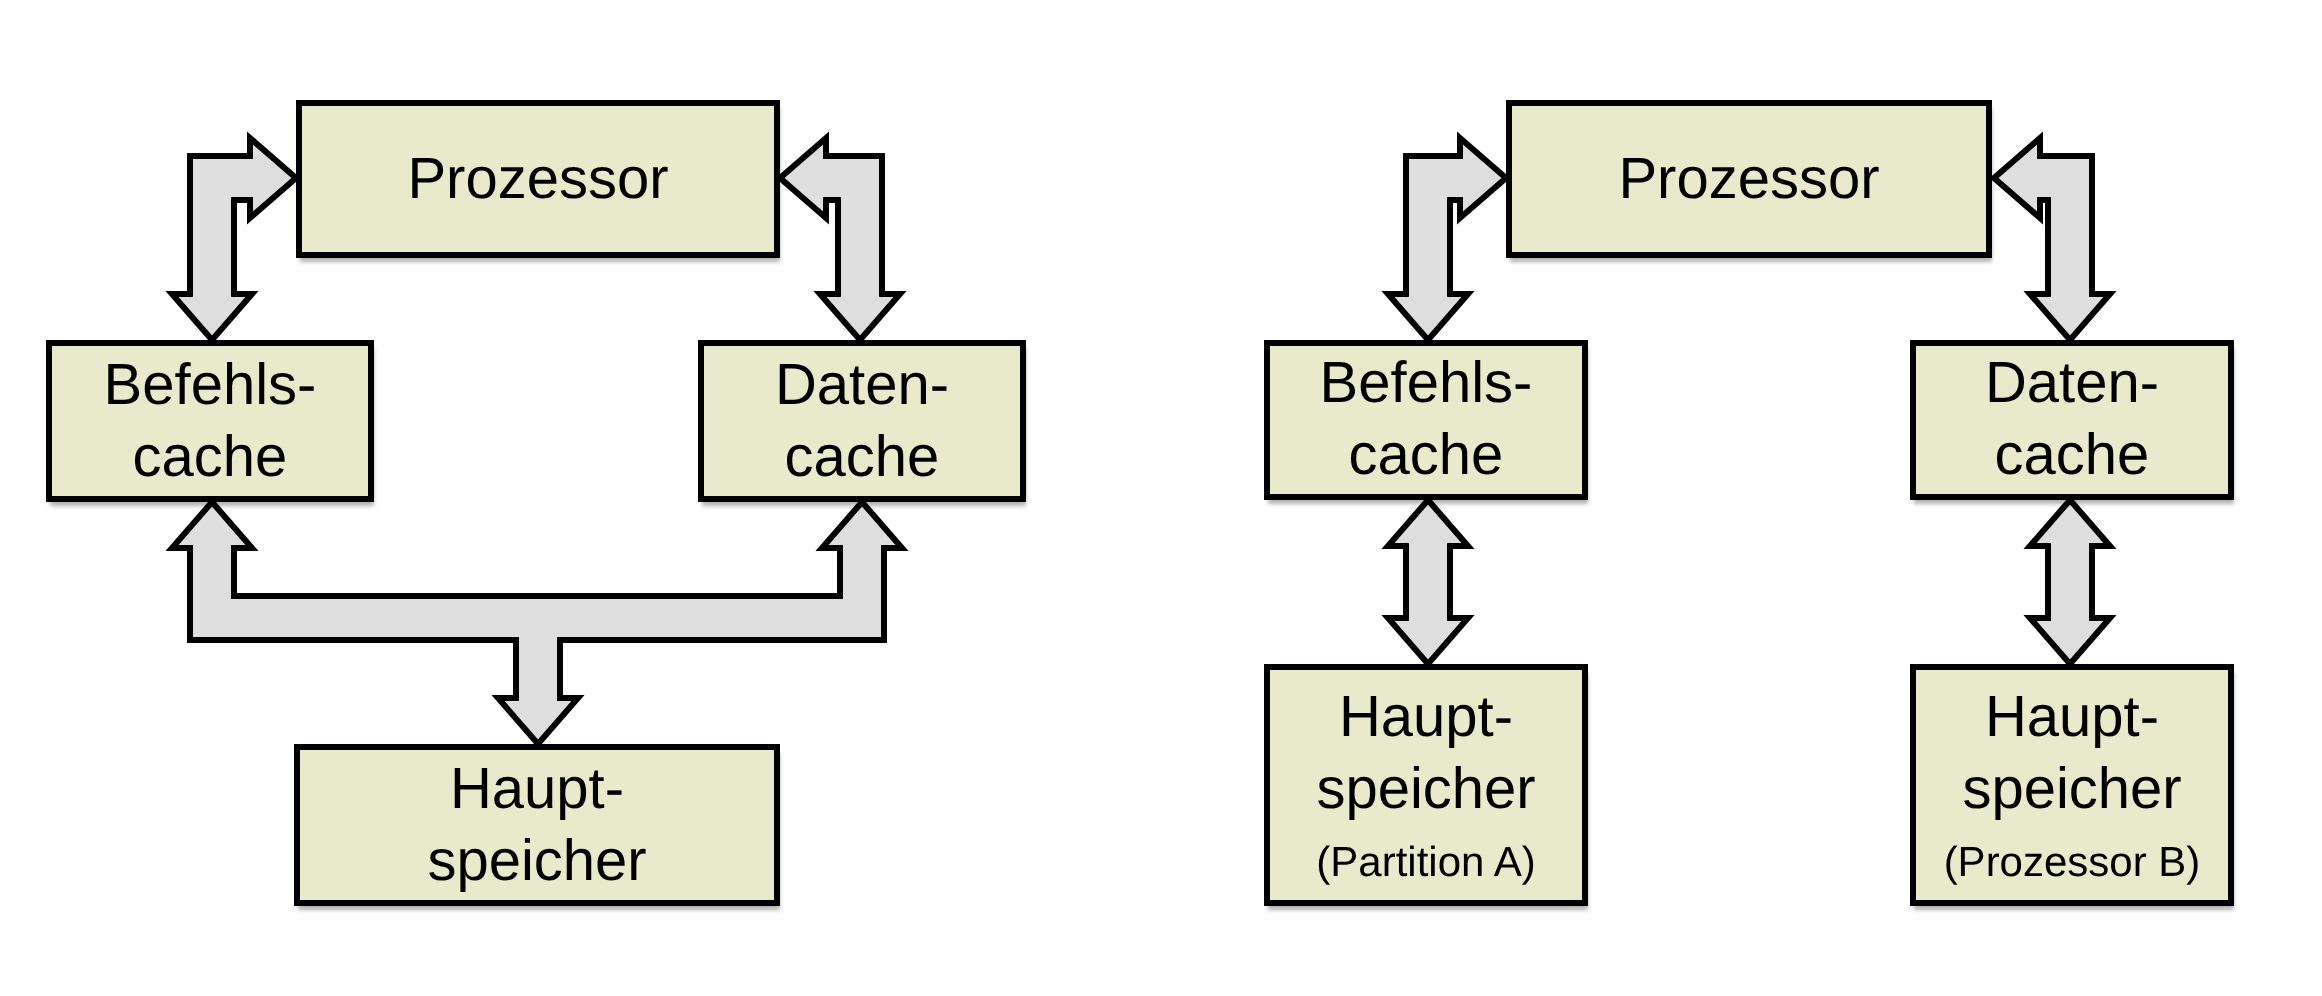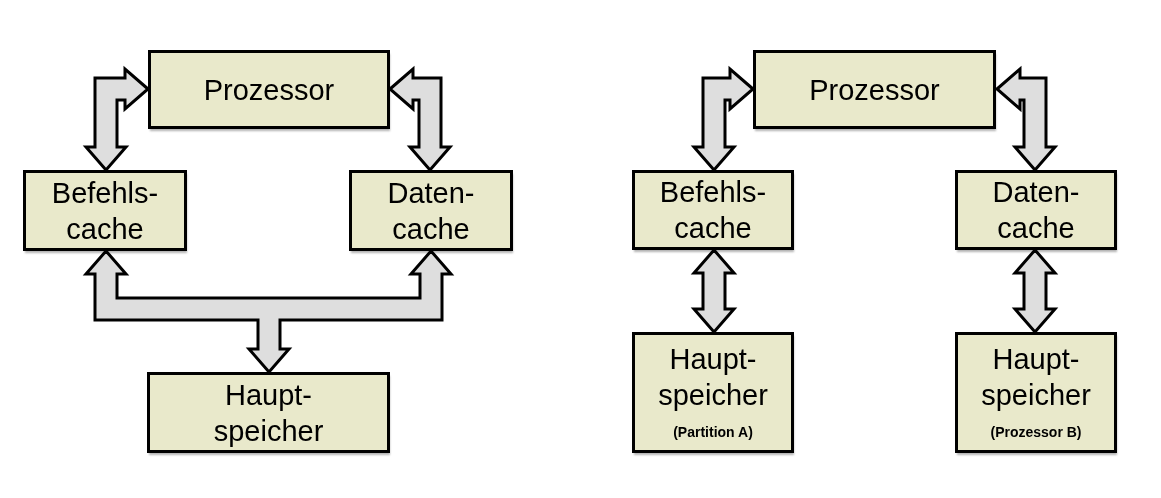--- a/index.html
+++ b/index.html
@@ -42,24 +42,23 @@
     display:flex;
     flex-direction:column;
     align-items:center;
     justify-content:center;
     text-align:right;
     font-size:29px;
     line-height:36px;
     box-shadow:1px 3px 2px -1px rgba(0,0,0,0.30);
   }
   .node .sub{
-    font-size:14px;
+    font-size:21px;
     line-height:24px;
     margin-top:7px;
-    font-weight:bold;
   }
   
   .lp{left:148px;top:50px;width:242px;height:79px;}
   .lb{left:23px;top:170px;width:164px;height:81px;}
   .ld{left:349px;top:170px;width:164px;height:81px;}
   .lh{left:147px;top:372px;width:243px;height:81px;}
   
   .rp{left:753px;top:50px;width:243px;height:79px;}
   .rb{left:632px;top:170px;width:162px;height:80px;}
   .rd{left:955px;top:170px;width:162px;height:80px;}

